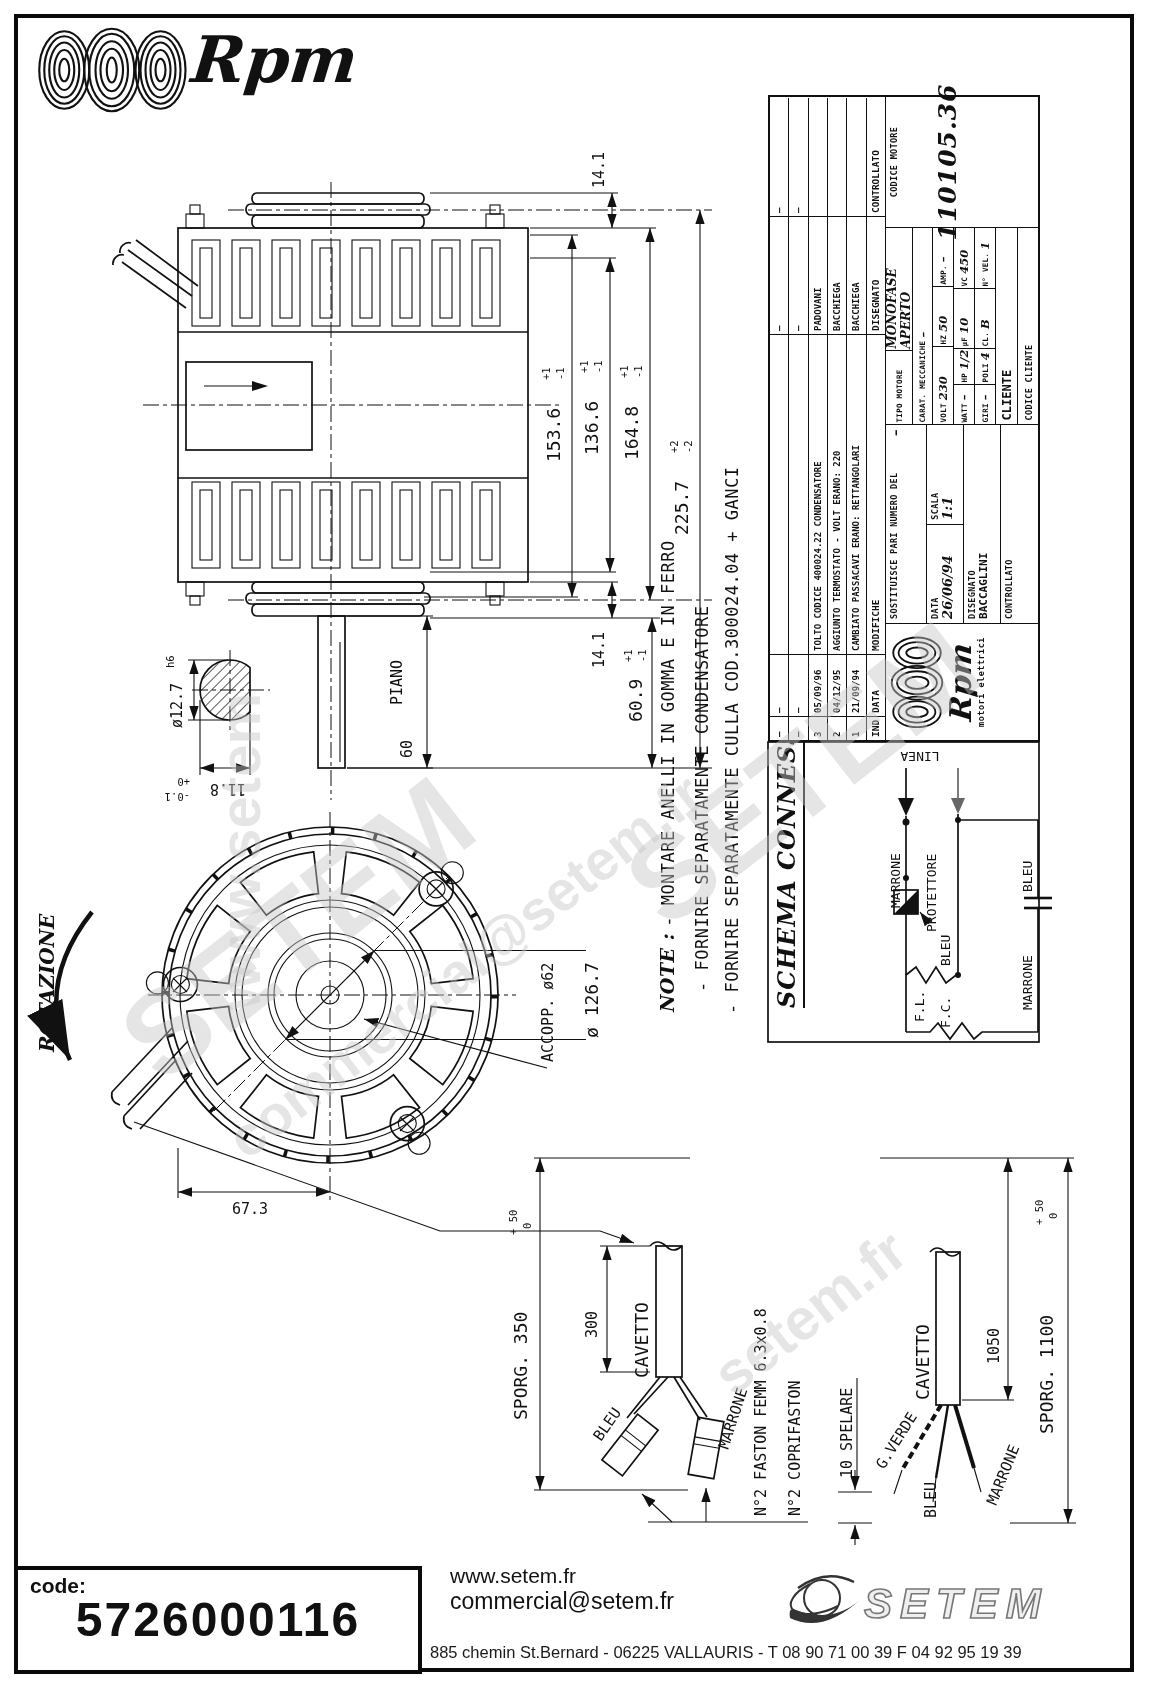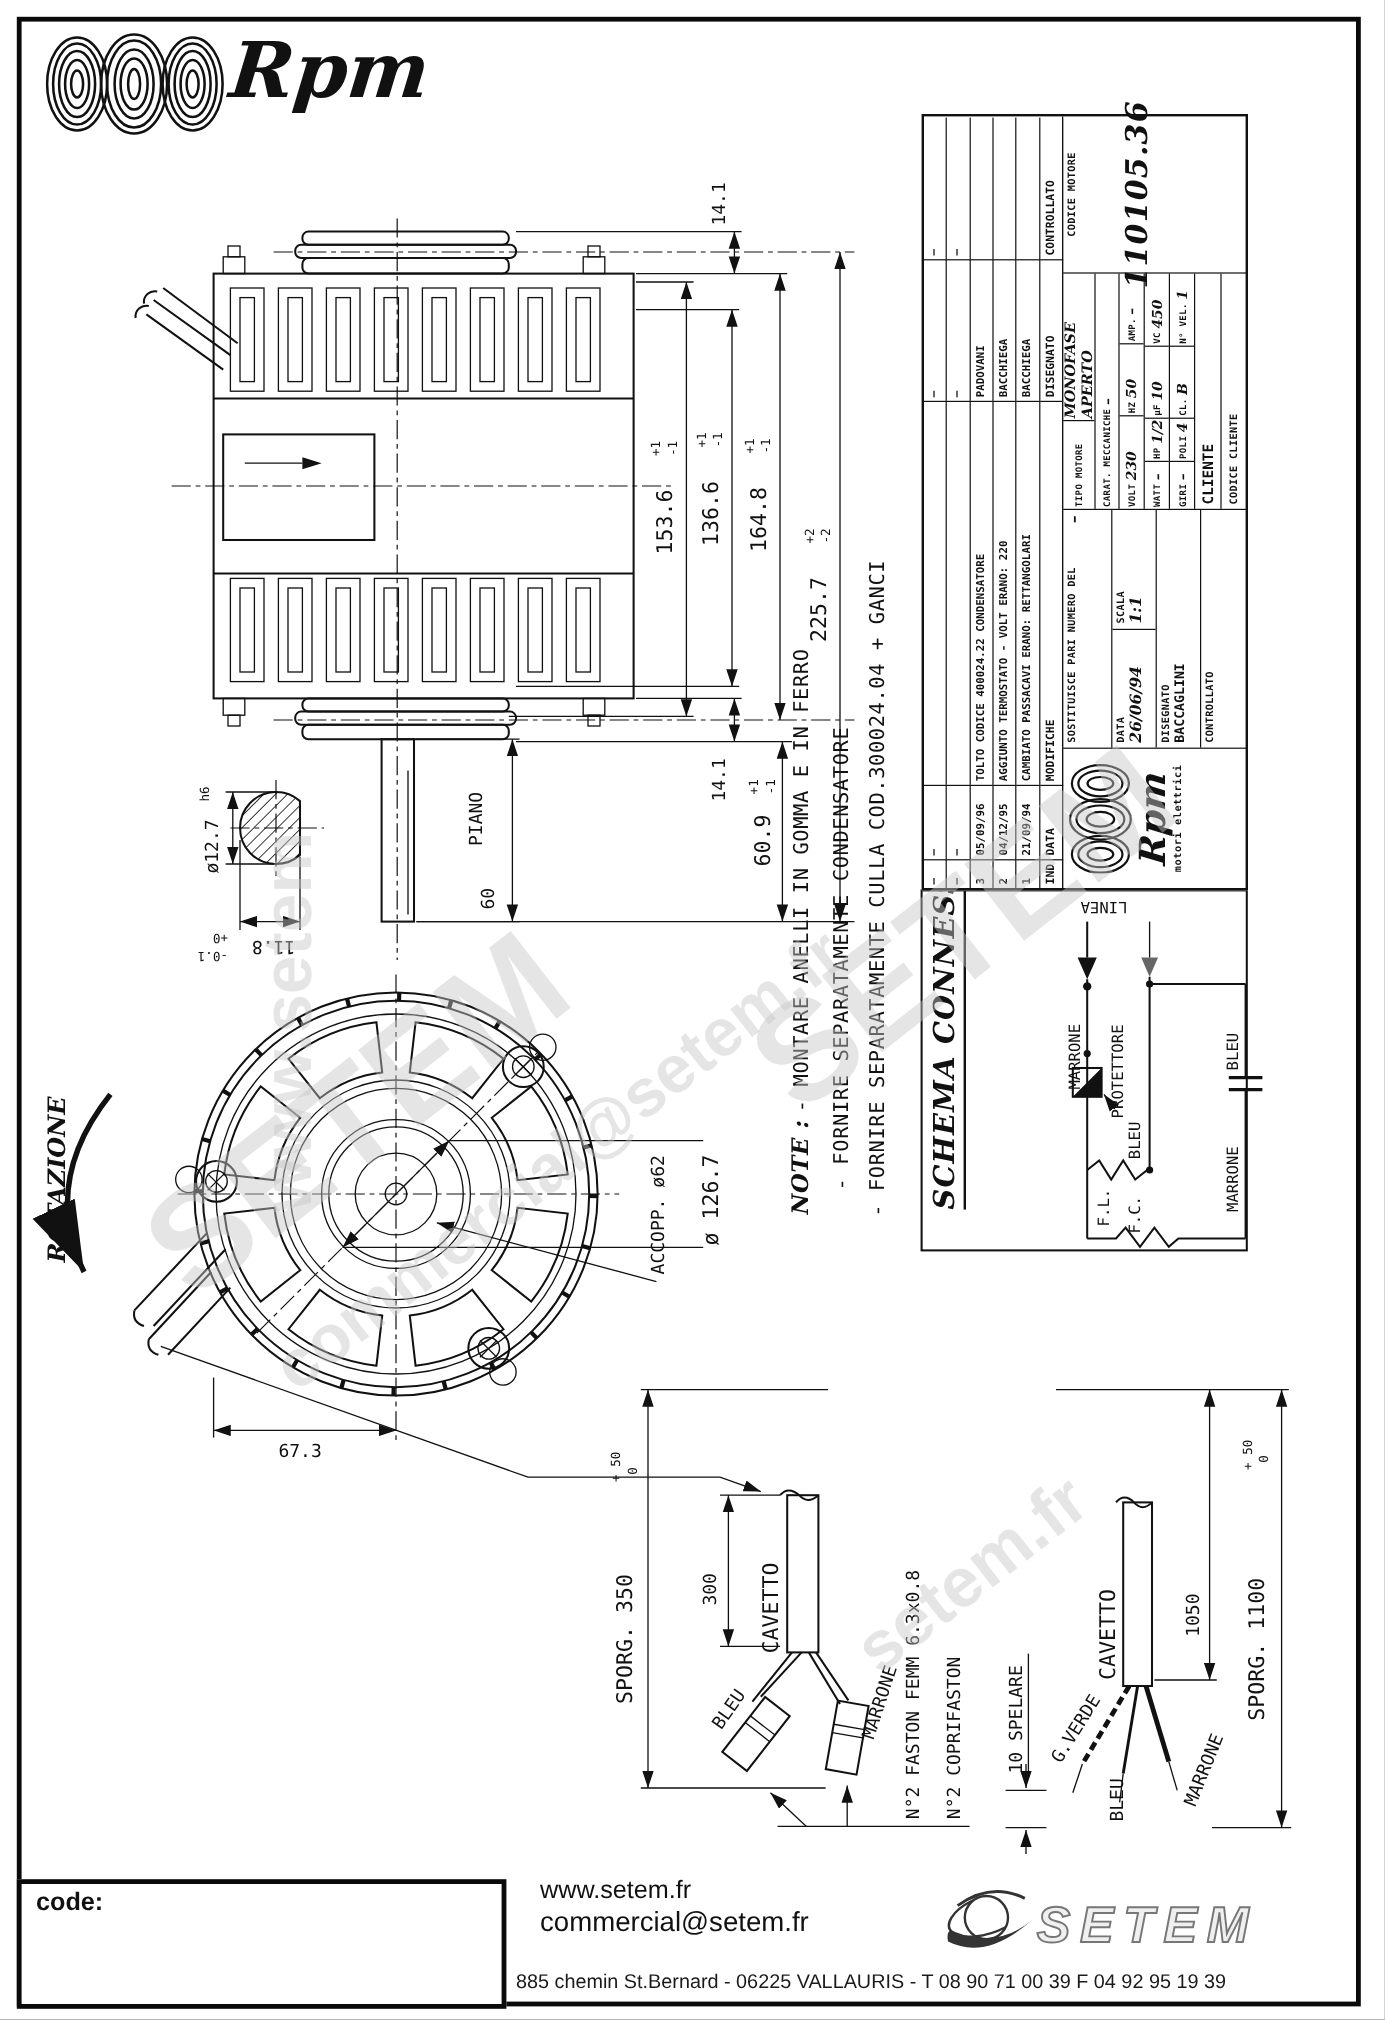--- a/index.html
+++ b/index.html
@@ -626,20 +626,21 @@
   </div>
 
   <div class="wm" style="left:206px;top:1010px;font-size:58px;transform:rotate(-90deg);">www.setem</div>
   <div class="wm" style="left:95px;top:1000px;font-size:118px;transform:rotate(-38deg);">SETEM</div>
   <div class="wm" style="left:215px;top:1120px;font-size:56px;transform:rotate(-38deg);">commercial@setem.fr</div>
   <div class="wm" style="left:600px;top:845px;font-size:118px;transform:rotate(-38deg);">SETEM</div>
   <div class="wm" style="left:700px;top:1355px;font-size:58px;transform:rotate(-38deg);">setem.fr</div>
 
   <div class="code-box">
     <div class="cl2">code:</div>
+    <div class="cv">5726000116</div>
   </div>
   <div class="site">
     <div class="w1">www.setem.fr</div>
     <div class="w2">commercial@setem.fr</div>
   </div>
   <div class="setem-logo">
     <svg width="270" height="85" viewBox="0 0 270 85">
       <g>
         <circle cx="42" cy="38" r="18" fill="#fff" stroke="#333" stroke-width="2"></circle>
         <path d="M10,58 Q42,74 80,40 Q52,64 16,50 Q8,46 10,58 Z" fill="#333"></path>

